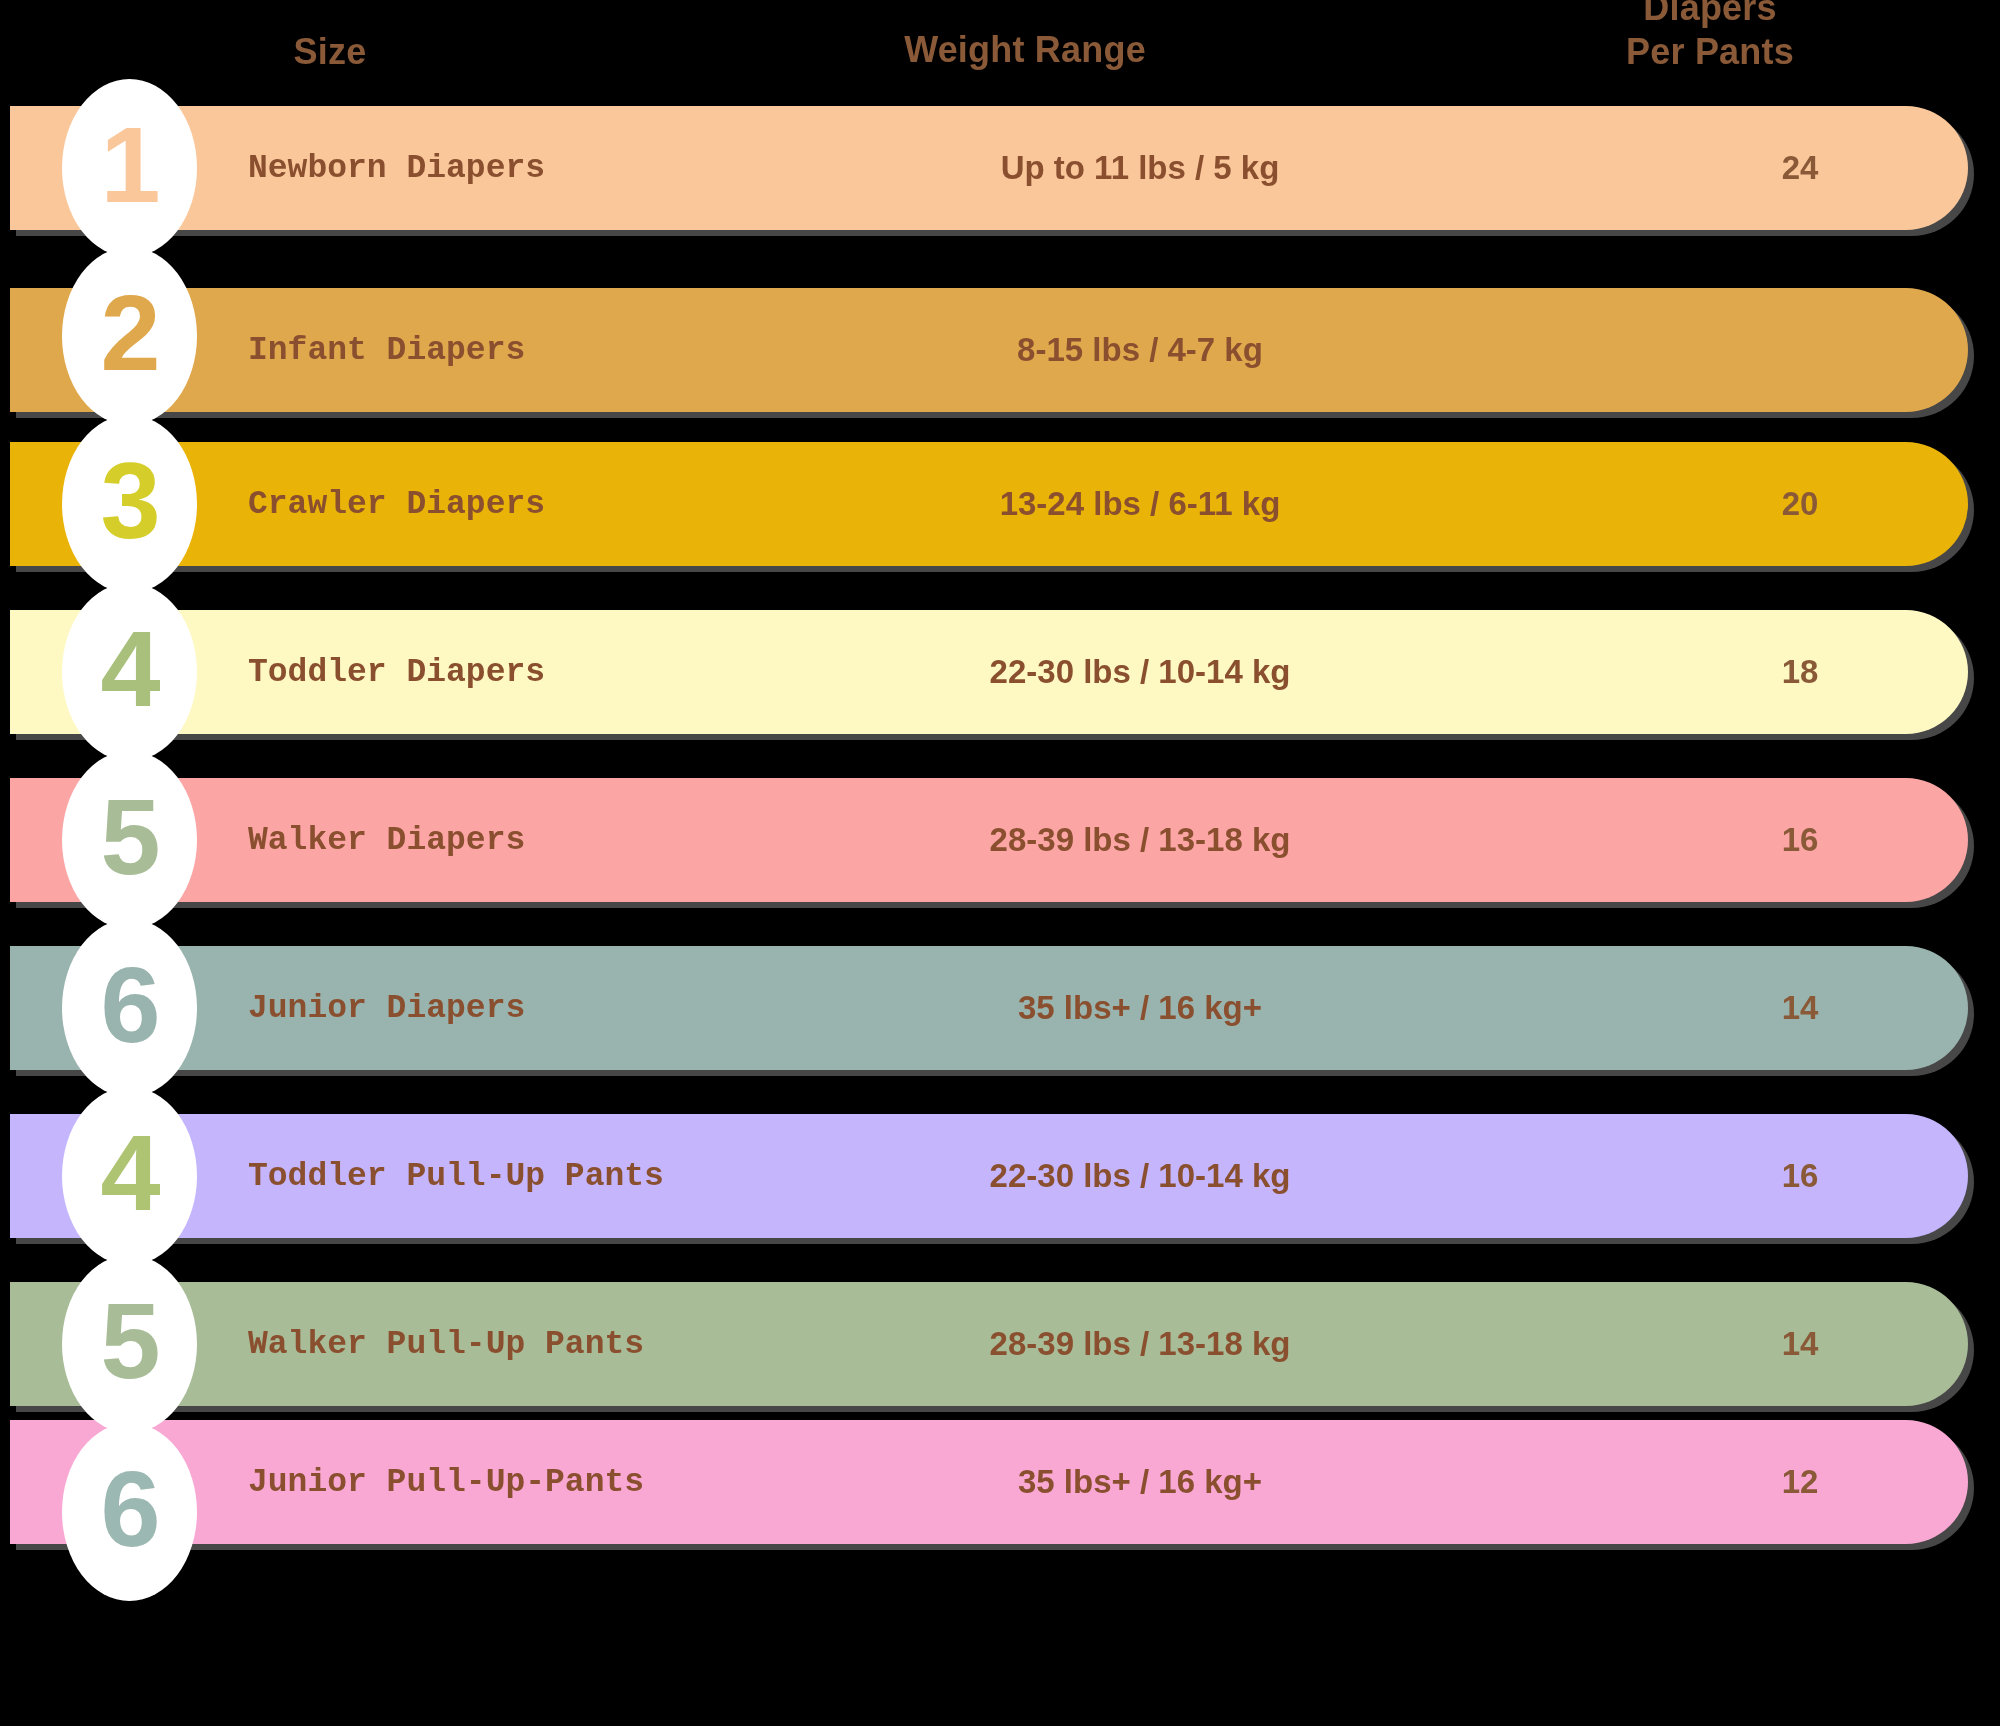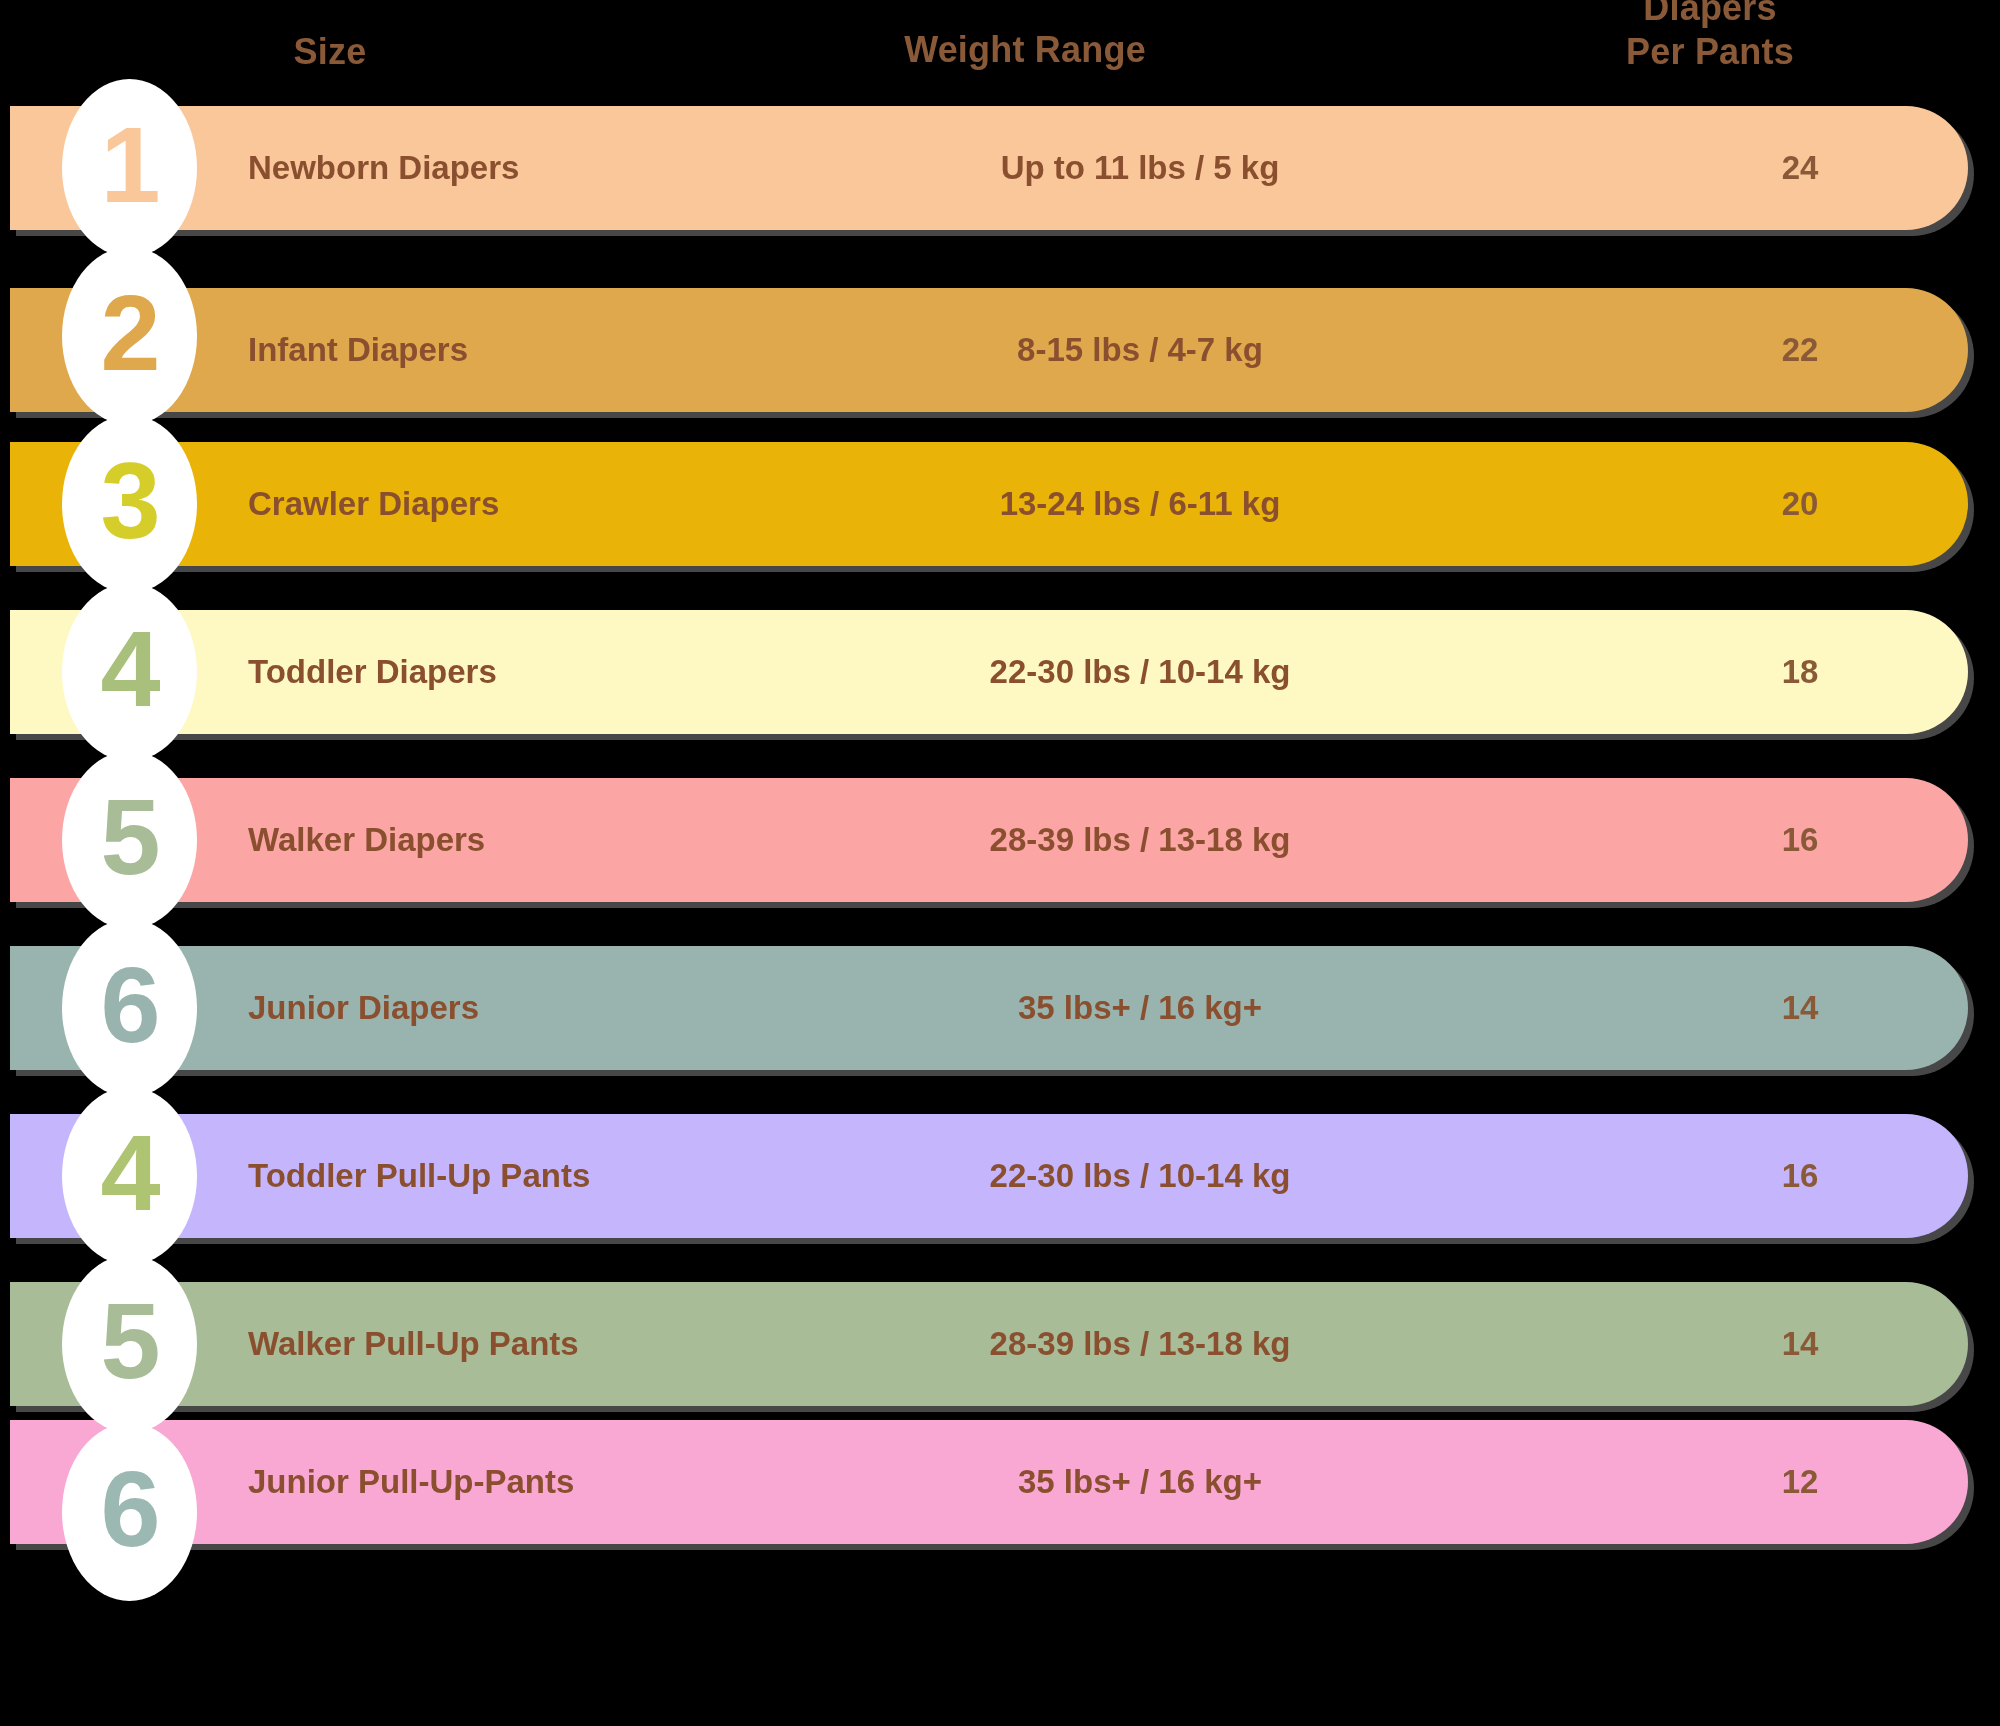--- a/index.html
+++ b/index.html
@@ -56,20 +56,21 @@
     position: absolute;
     left: 238px;
     top: 0;
     height: 124px;
     display: flex;
     align-items: center;
     color: #8a4f2f;
     font-weight: 700;
     font-size: 33px;
     white-space: nowrap;
+    font-family: Liberation Mono, monospace;
   }
 
   .row-weight {
     position: absolute;
     left: 890px;
     top: 0;
     width: 480px;
     height: 124px;
     display: flex;
     align-items: center;
@@ -134,21 +135,20 @@
         <div class="row-label">Newborn Diapers</div>
         <div class="row-weight">Up to 11 lbs / 5 kg</div>
         <div class="row-pack">24</div>
       </div>
       <div class="badge" style="top: 79px;">
         <span class="badge-num" style="color: rgb(250, 199, 155);">1</span>
       </div>
       <div class="row" style="top: 274px; width: 1958px; background: rgb(224, 168, 76); margin-top: 14px;">
         <div class="row-label">Infant Diapers</div>
         <div class="row-weight">8-15 lbs / 4-7 kg</div>
-        <div class="row-pack">22</div>
       </div>
       <div class="badge" style="top: 247px;">
         <span class="badge-num" style="color: rgb(224, 168, 76);">2</span>
       </div>
       <div class="row" style="top: 442px; width: 1958px; background: #eab308;">
         <div class="row-label">Crawler Diapers</div>
         <div class="row-weight">13-24 lbs / 6-11 kg</div>
         <div class="row-pack">20</div>
       </div>
       <div class="badge" style="top: 415px;">

